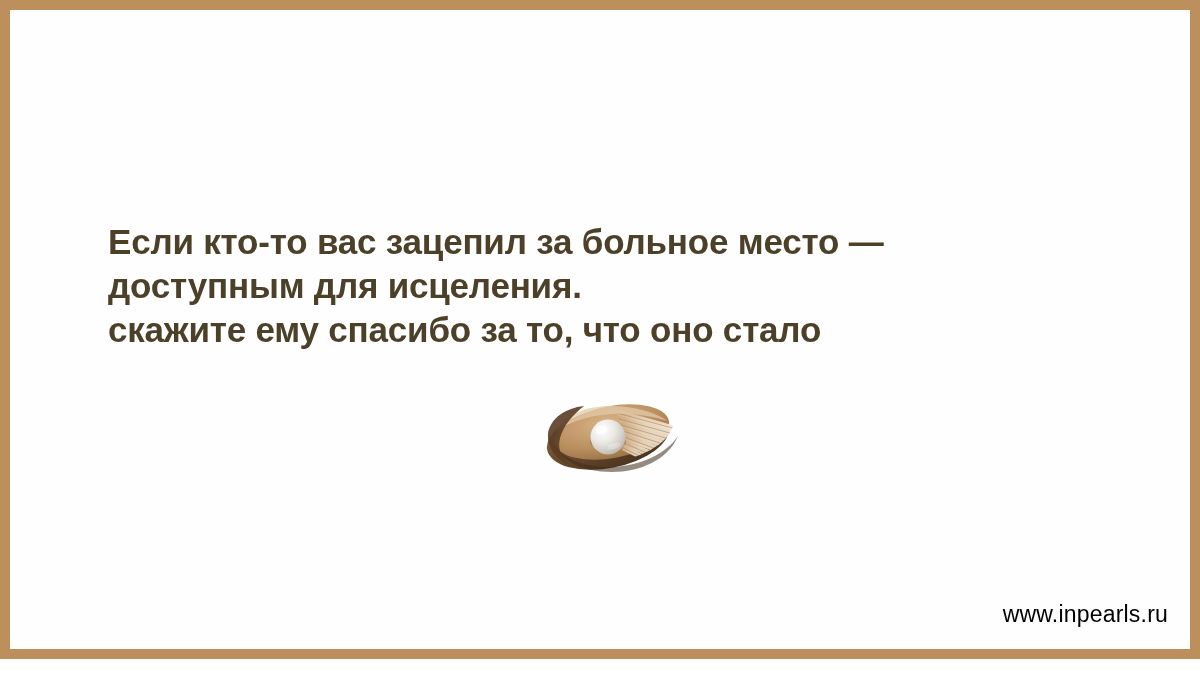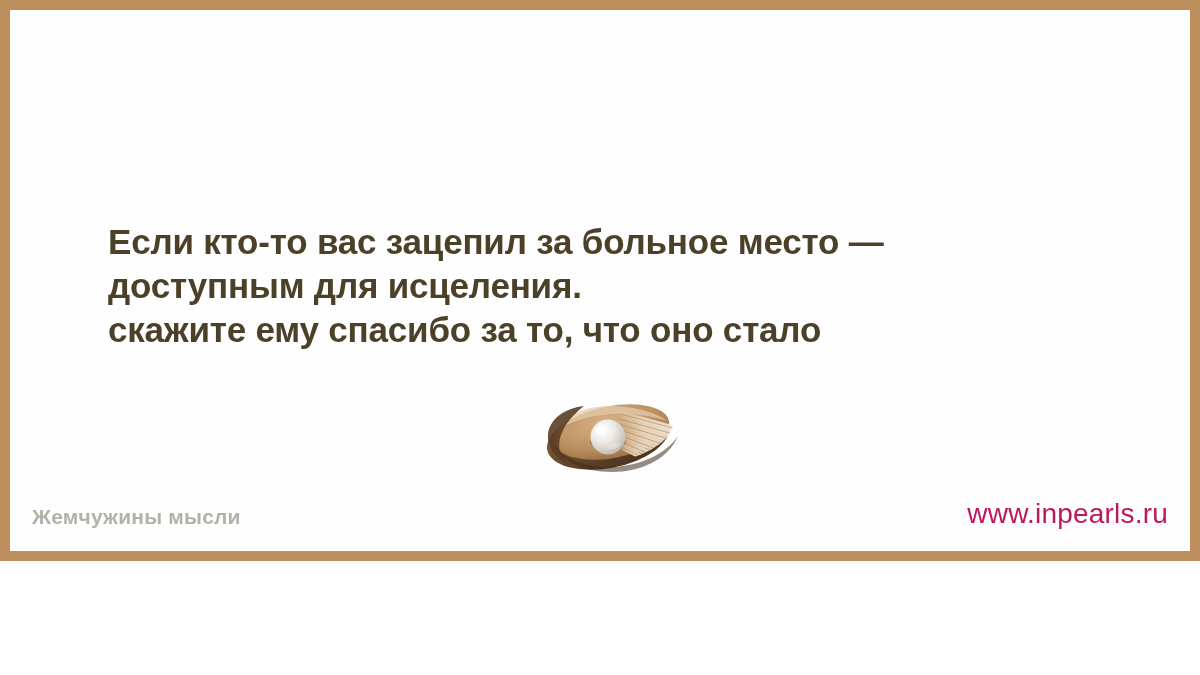--- a/index.html
+++ b/index.html
@@ -7,21 +7,21 @@
     padding: 0;
     background: #ffffff;
   }
   body {
     font-family: "Liberation Sans", sans-serif;
   }
 
   .card {
     position: relative;
     width: 1200px;
-    height: 561px;
+    height: 659px;
     box-sizing: border-box;
     background: #fefefe;
     border: 10px solid #bd8f5c;
     overflow: hidden;
   }
 
   .quote-block {
     position: absolute;
     left: 98px;
     top: 210px;
@@ -61,22 +61,22 @@
     color: #b4b1a9;
     letter-spacing: 0.2px;
   }
 
   .footer-right {
     position: absolute;
     right: 22px;
     bottom: 21px;
     font-family: "Liberation Sans", sans-serif;
     font-weight: normal;
-    font-size: 28px;
-    color: #be185d;
+    font-size: 23px;
+    color: #000000;
     letter-spacing: 0.2px;
   }
 </style>
 </head>
 <body>
 
 <div class="card">
 
   <div class="quote-block">
     <div class="quote-line">Если кто-то вас зацепил за больное место —</div>
@@ -148,16 +148,15 @@
 
       <g>
         <ellipse cx="68" cy="50" rx="18" ry="7" fill="#6b4a2f" opacity="0.35"></ellipse>
         <circle cx="68" cy="45" r="17.5" fill="url(#gPearl)"></circle>
         <ellipse cx="61.5" cy="38" rx="6" ry="4.2" fill="#ffffff" opacity="0.9" transform="rotate(-25 61.5 38)"></ellipse>
         <ellipse cx="74" cy="54" rx="7" ry="3" fill="#ffffff" opacity="0.28" transform="rotate(-18 74 54)"></ellipse>
       </g>
     </svg>
   </div>
 
-  <div class="footer-left">Жемчужины мысли</div>
   <div class="footer-right">www.inpearls.ru</div>
 
 </div>
 
 </body></html>

